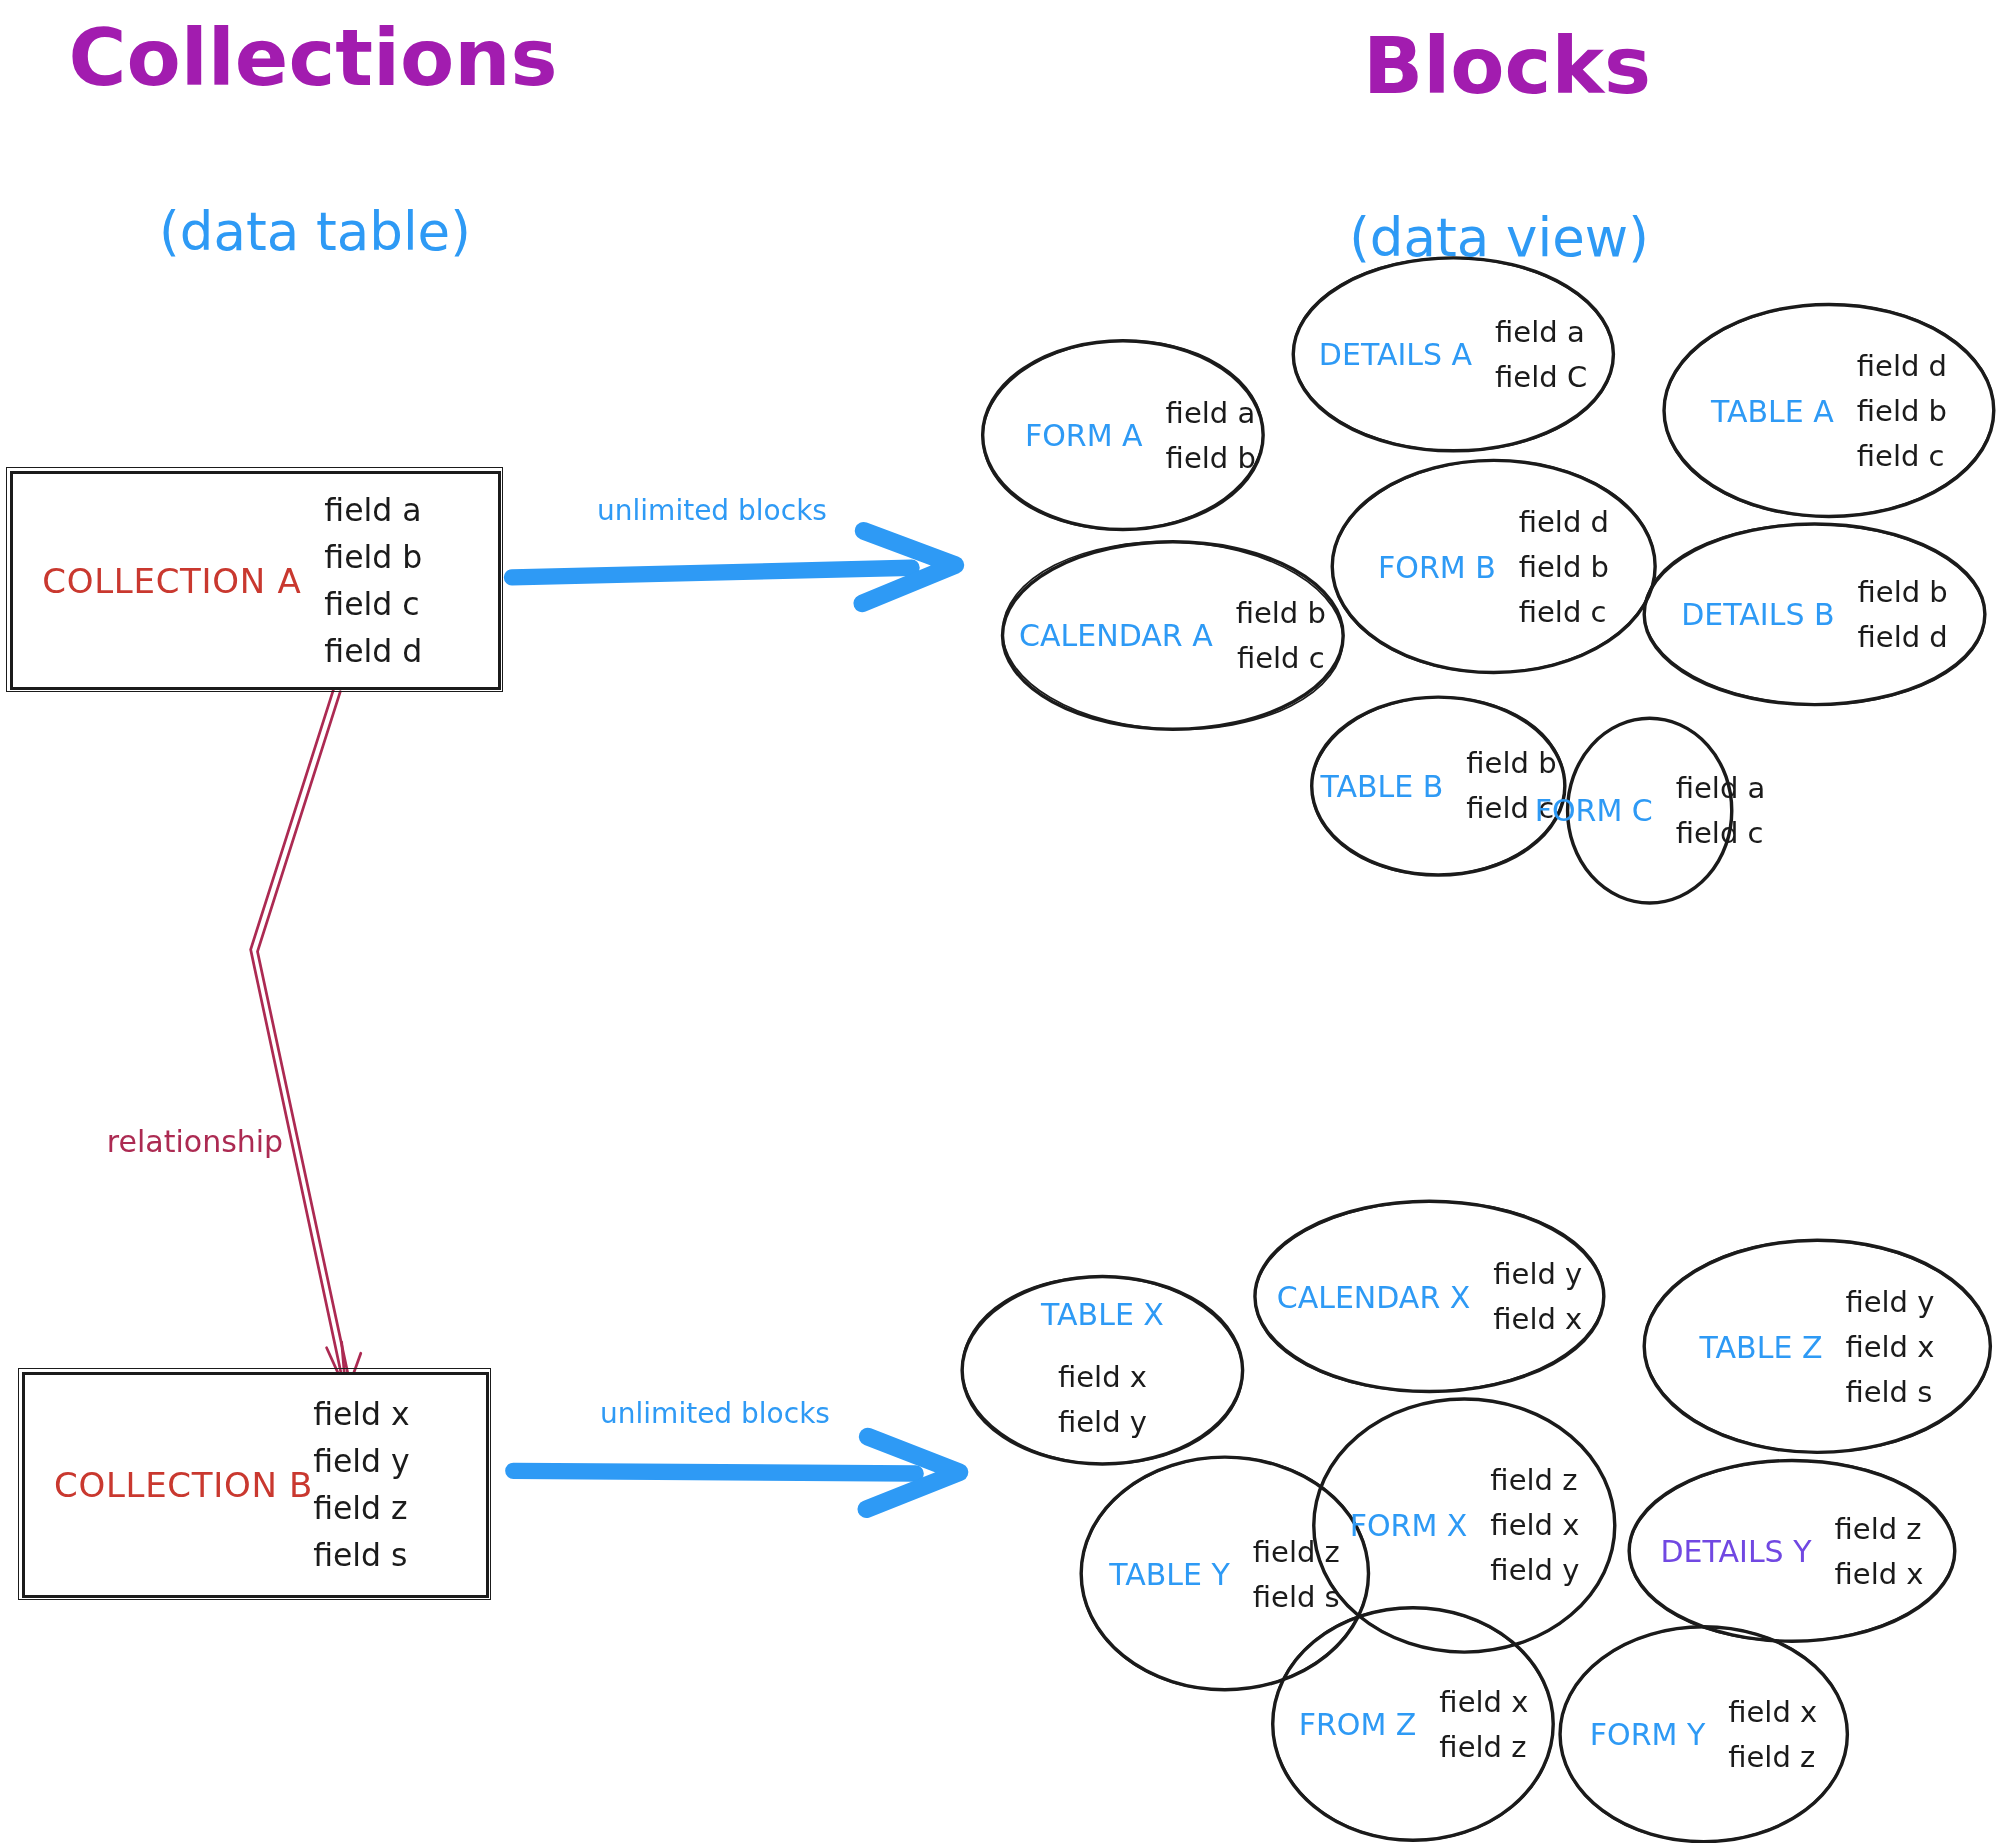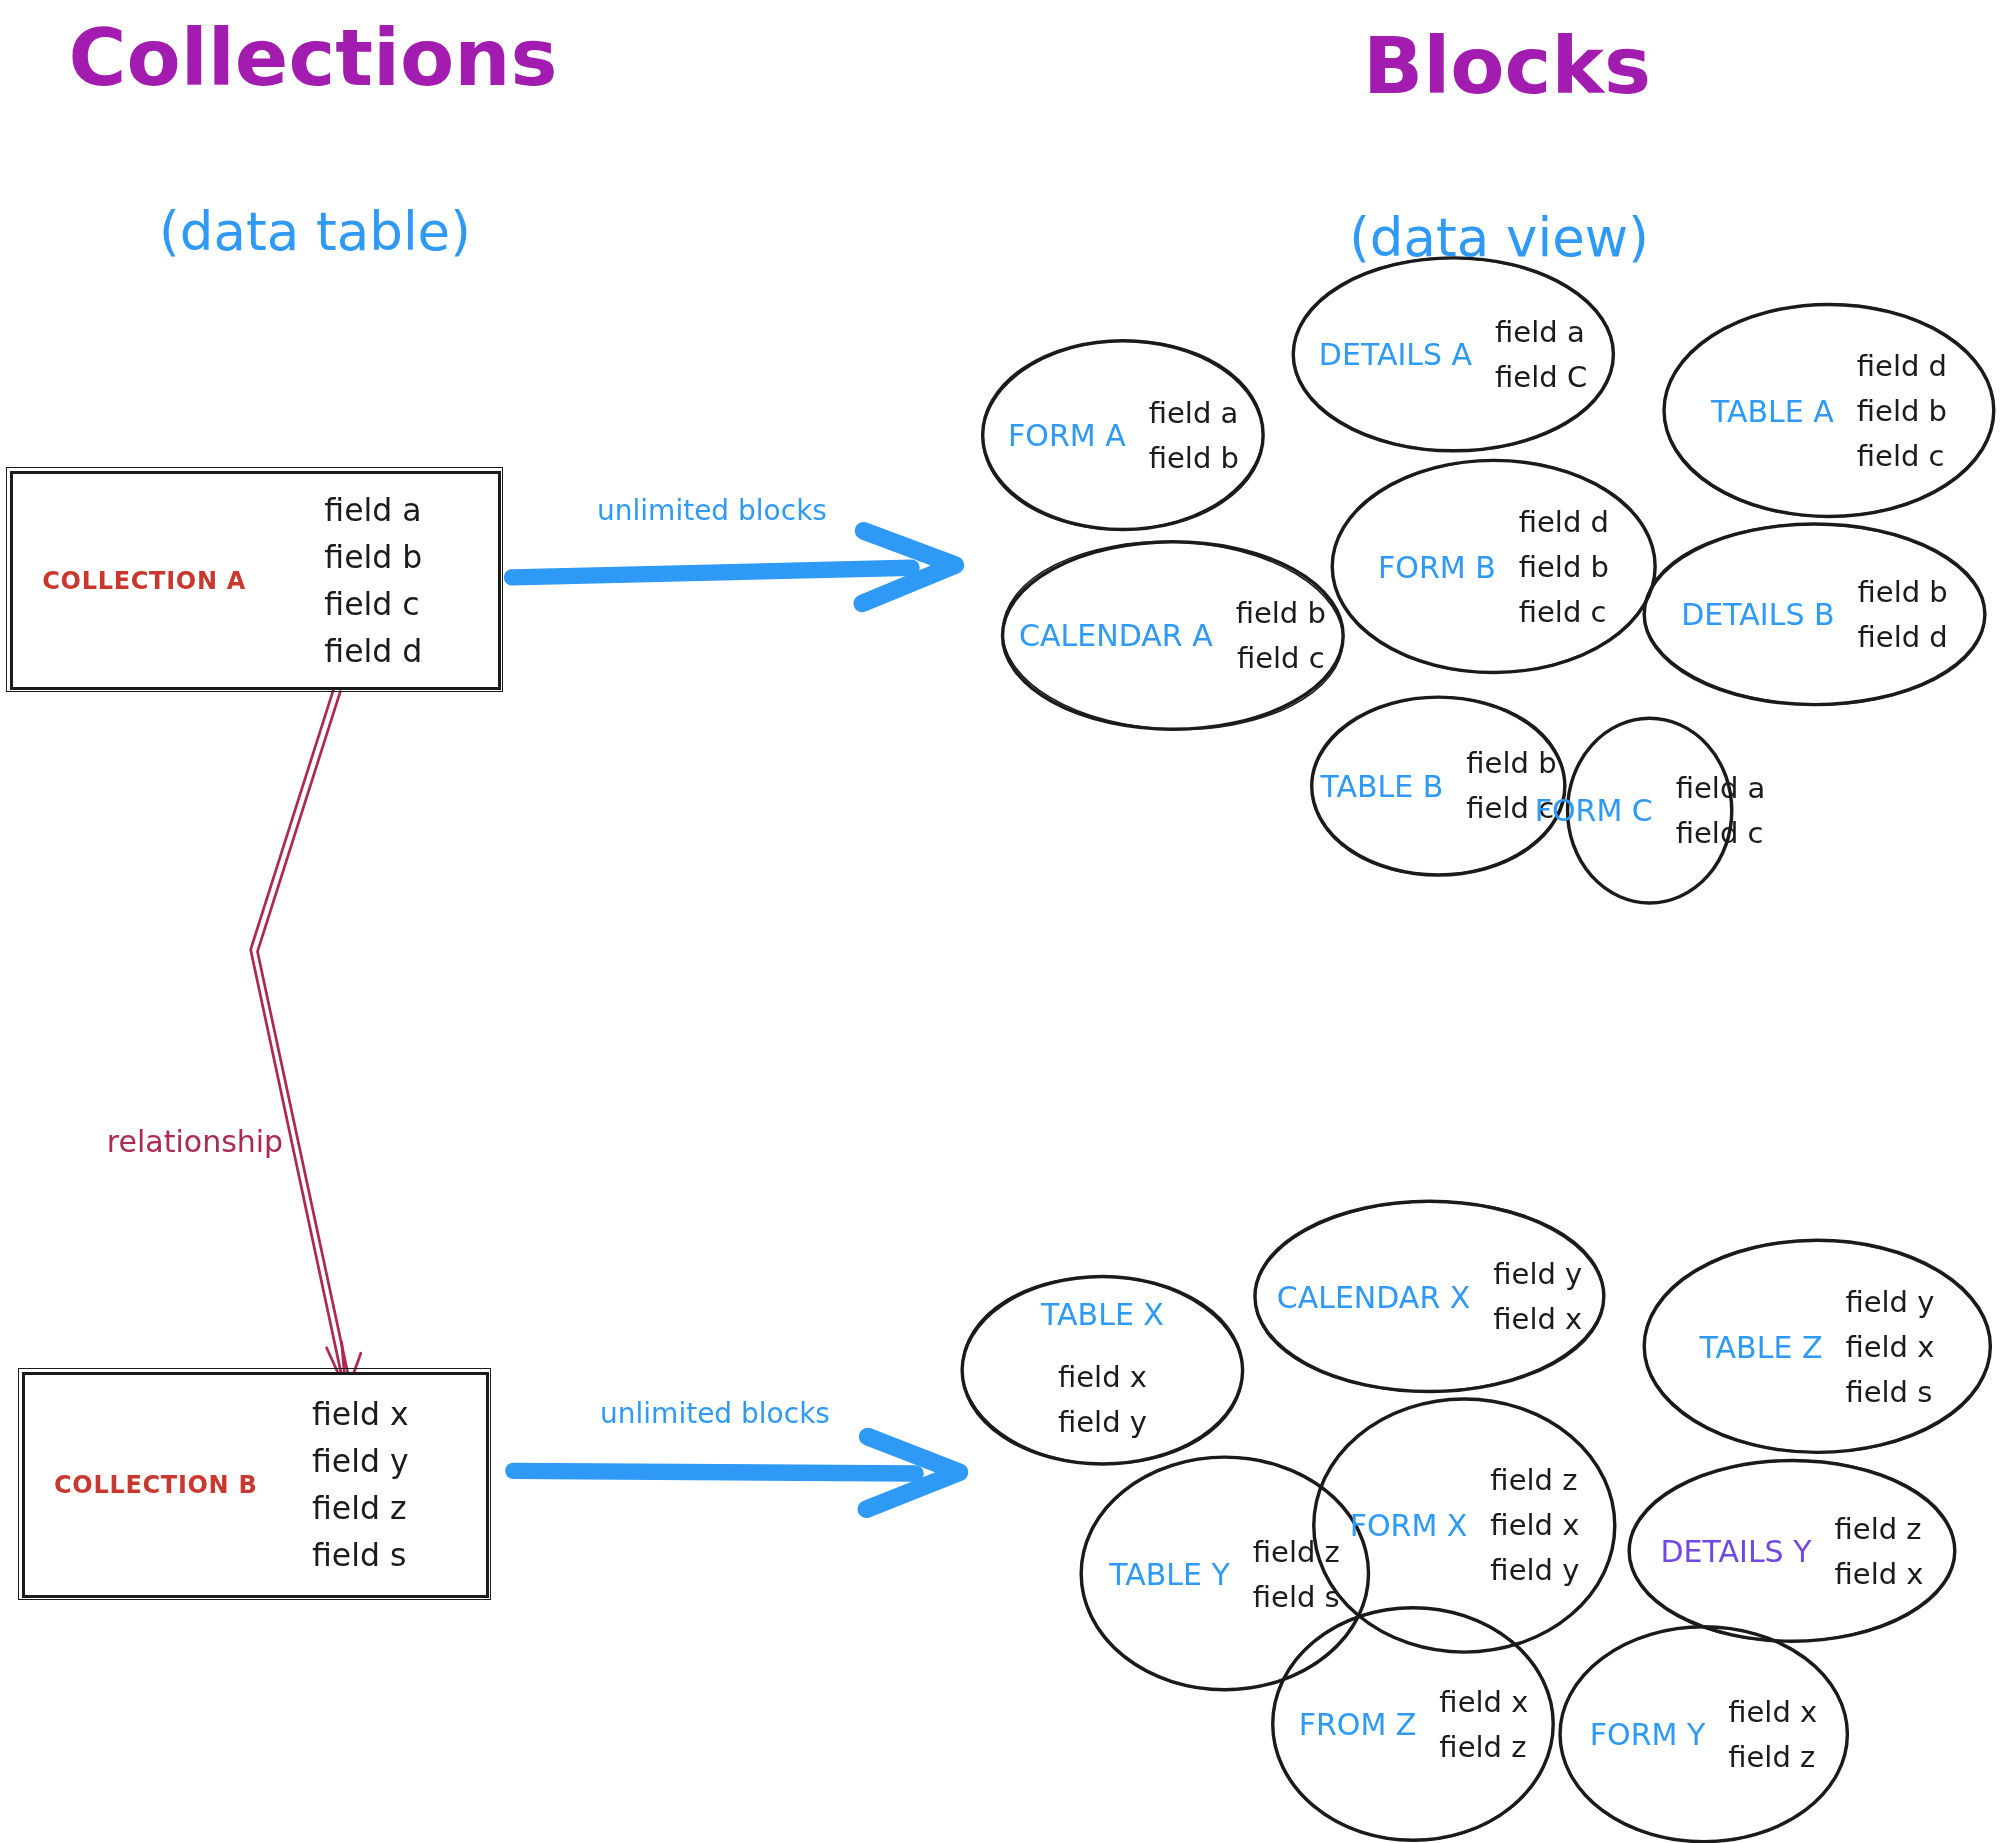--- a/index.html
+++ b/index.html
@@ -11,39 +11,39 @@
 
   .title { position:absolute; transform:translateX(-50%); font-size:79px; font-weight:bold;
            color:#a21caf; white-space:nowrap; line-height:1; }
   .subtitle { position:absolute; transform:translateX(-50%); font-size:53px; color:#2E9AF5;
               white-space:nowrap; line-height:1;margin-top:26px; }
 
   .box { position:absolute; border:3.4px solid #1b1b1b; display:flex; align-items:center;
          background:#fff; box-sizing:border-box; }
   .box::after { content:""; position:absolute; inset:-7.5px -4.8px -4.8px -7.5px;
                 border:1.4px solid #1b1b1b; pointer-events:none; }
-  .coll-label { flex:1; padding-left:29px; font-size:24px; font-weight:bold;
+  .coll-label { flex:1; padding-left:29px; font-size:34px; font-weight:normal;
                 letter-spacing:0.7px; color:#C9382F; white-space:nowrap; }
   .coll-fields { width:140px; margin-right:34px; font-size:31.5px; line-height:47px;
                  display:flex; flex-direction:column; }
 
   .arrow-label { position:absolute; transform:translateX(-50%); font-size:28px; color:#2E9AF5;
                  white-space:nowrap; }
   .rel-label { position:absolute; transform:translateX(-50%); font-size:30px; color:#AC2A52;
                white-space:nowrap; }
 
   .block { position:absolute; display:flex; align-items:center; justify-content:center;
            gap:23px; box-sizing:border-box; padding:0 8.2px; }
   .blabel { font-size:30px; color:#2E9AF5; white-space:nowrap; }
   .blabel.purple { color:#7148E2; }
   .bfields { display:flex; flex-direction:column; font-size:29px; line-height:45px;
              white-space:nowrap; }
 
   
-  .a0 { left:983px; top:341px;  width:281px; height:189px; }
+  .a0 { left:983px; top:341px;  width:281px; height:189px;justify-content:flex-end; }
   .a1 { left:1293px; top:258px;  width:320px; height:193px; }
   .a2 { left:1664px; top:305px;  width:330px; height:212px; }
   .a3 { left:1002px; top:542px;  width:341px; height:187px;text-align:center; }
   .a4 { left:1332px; top:461px;  width:323px; height:212px; }
   .a5 { left:1644px; top:524px;  width:341px; height:181px; }
   .a6 { left:1312px; top:697px; width:253px; height:178px; }
   .a7 { left:1568px; top:718px; width:164px; height:185px; }
   
   .b0 { left:962px; top:1277px; width:281px; height:187px;flex-direction:column; }
   .b1 { left:1255px; top:1202px; width:349px; height:190px; }

